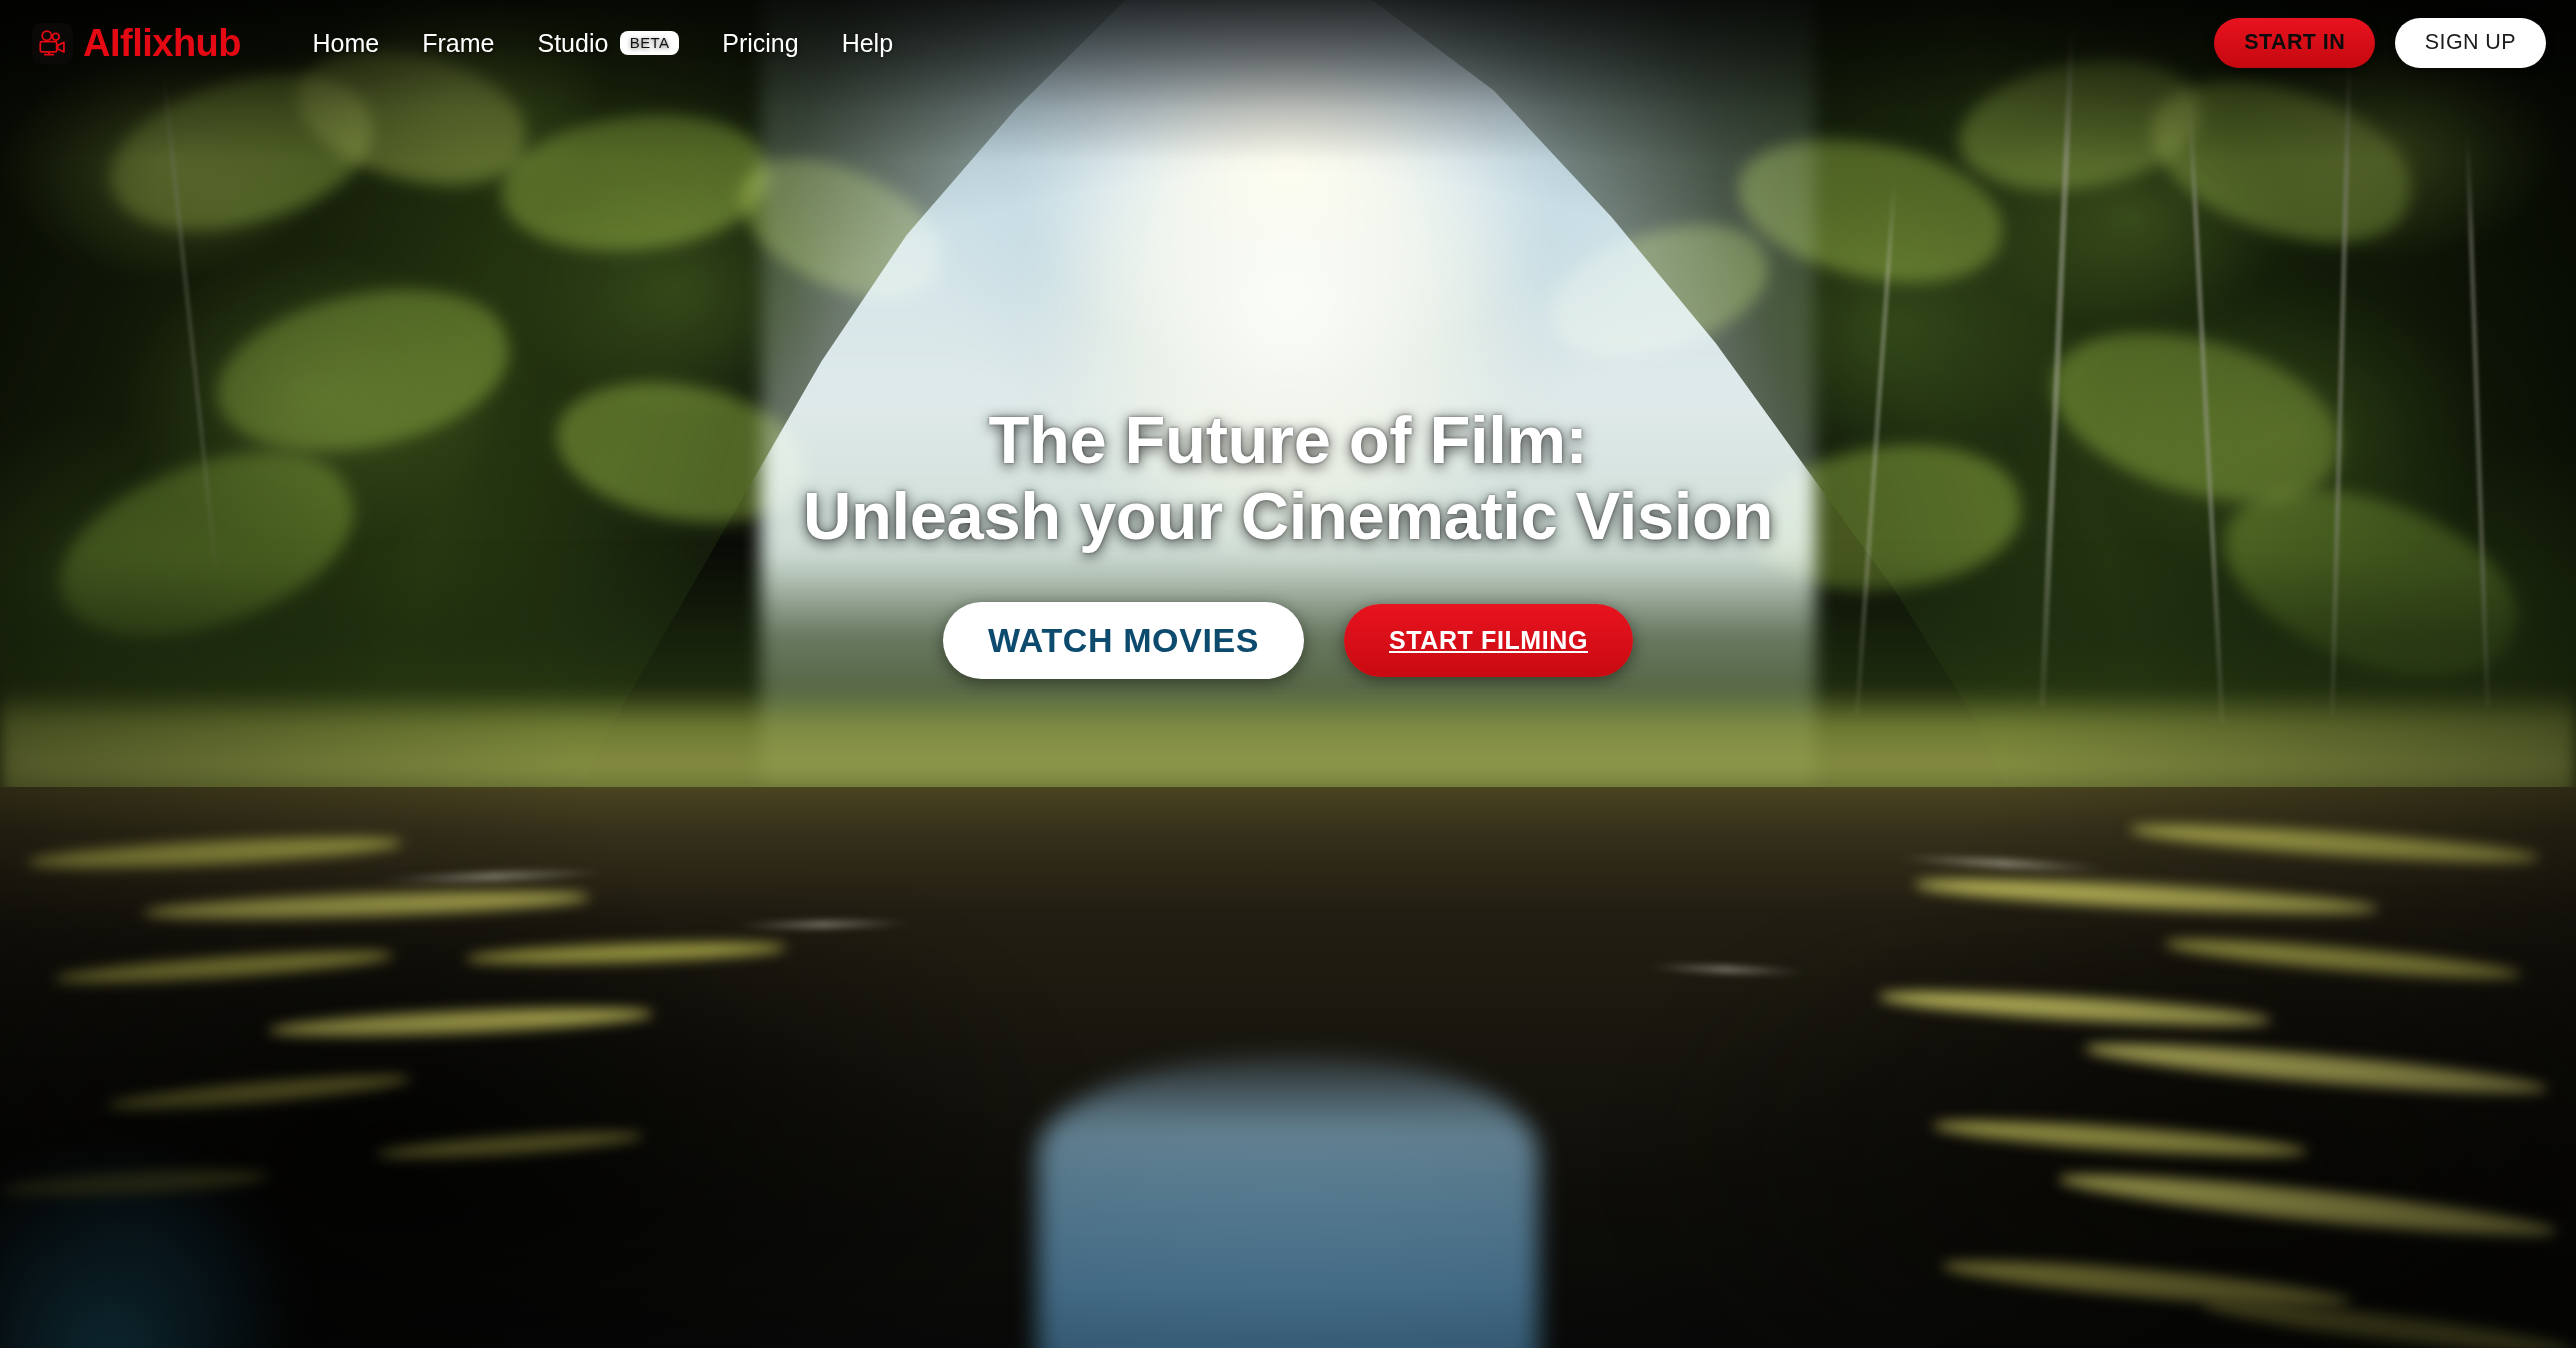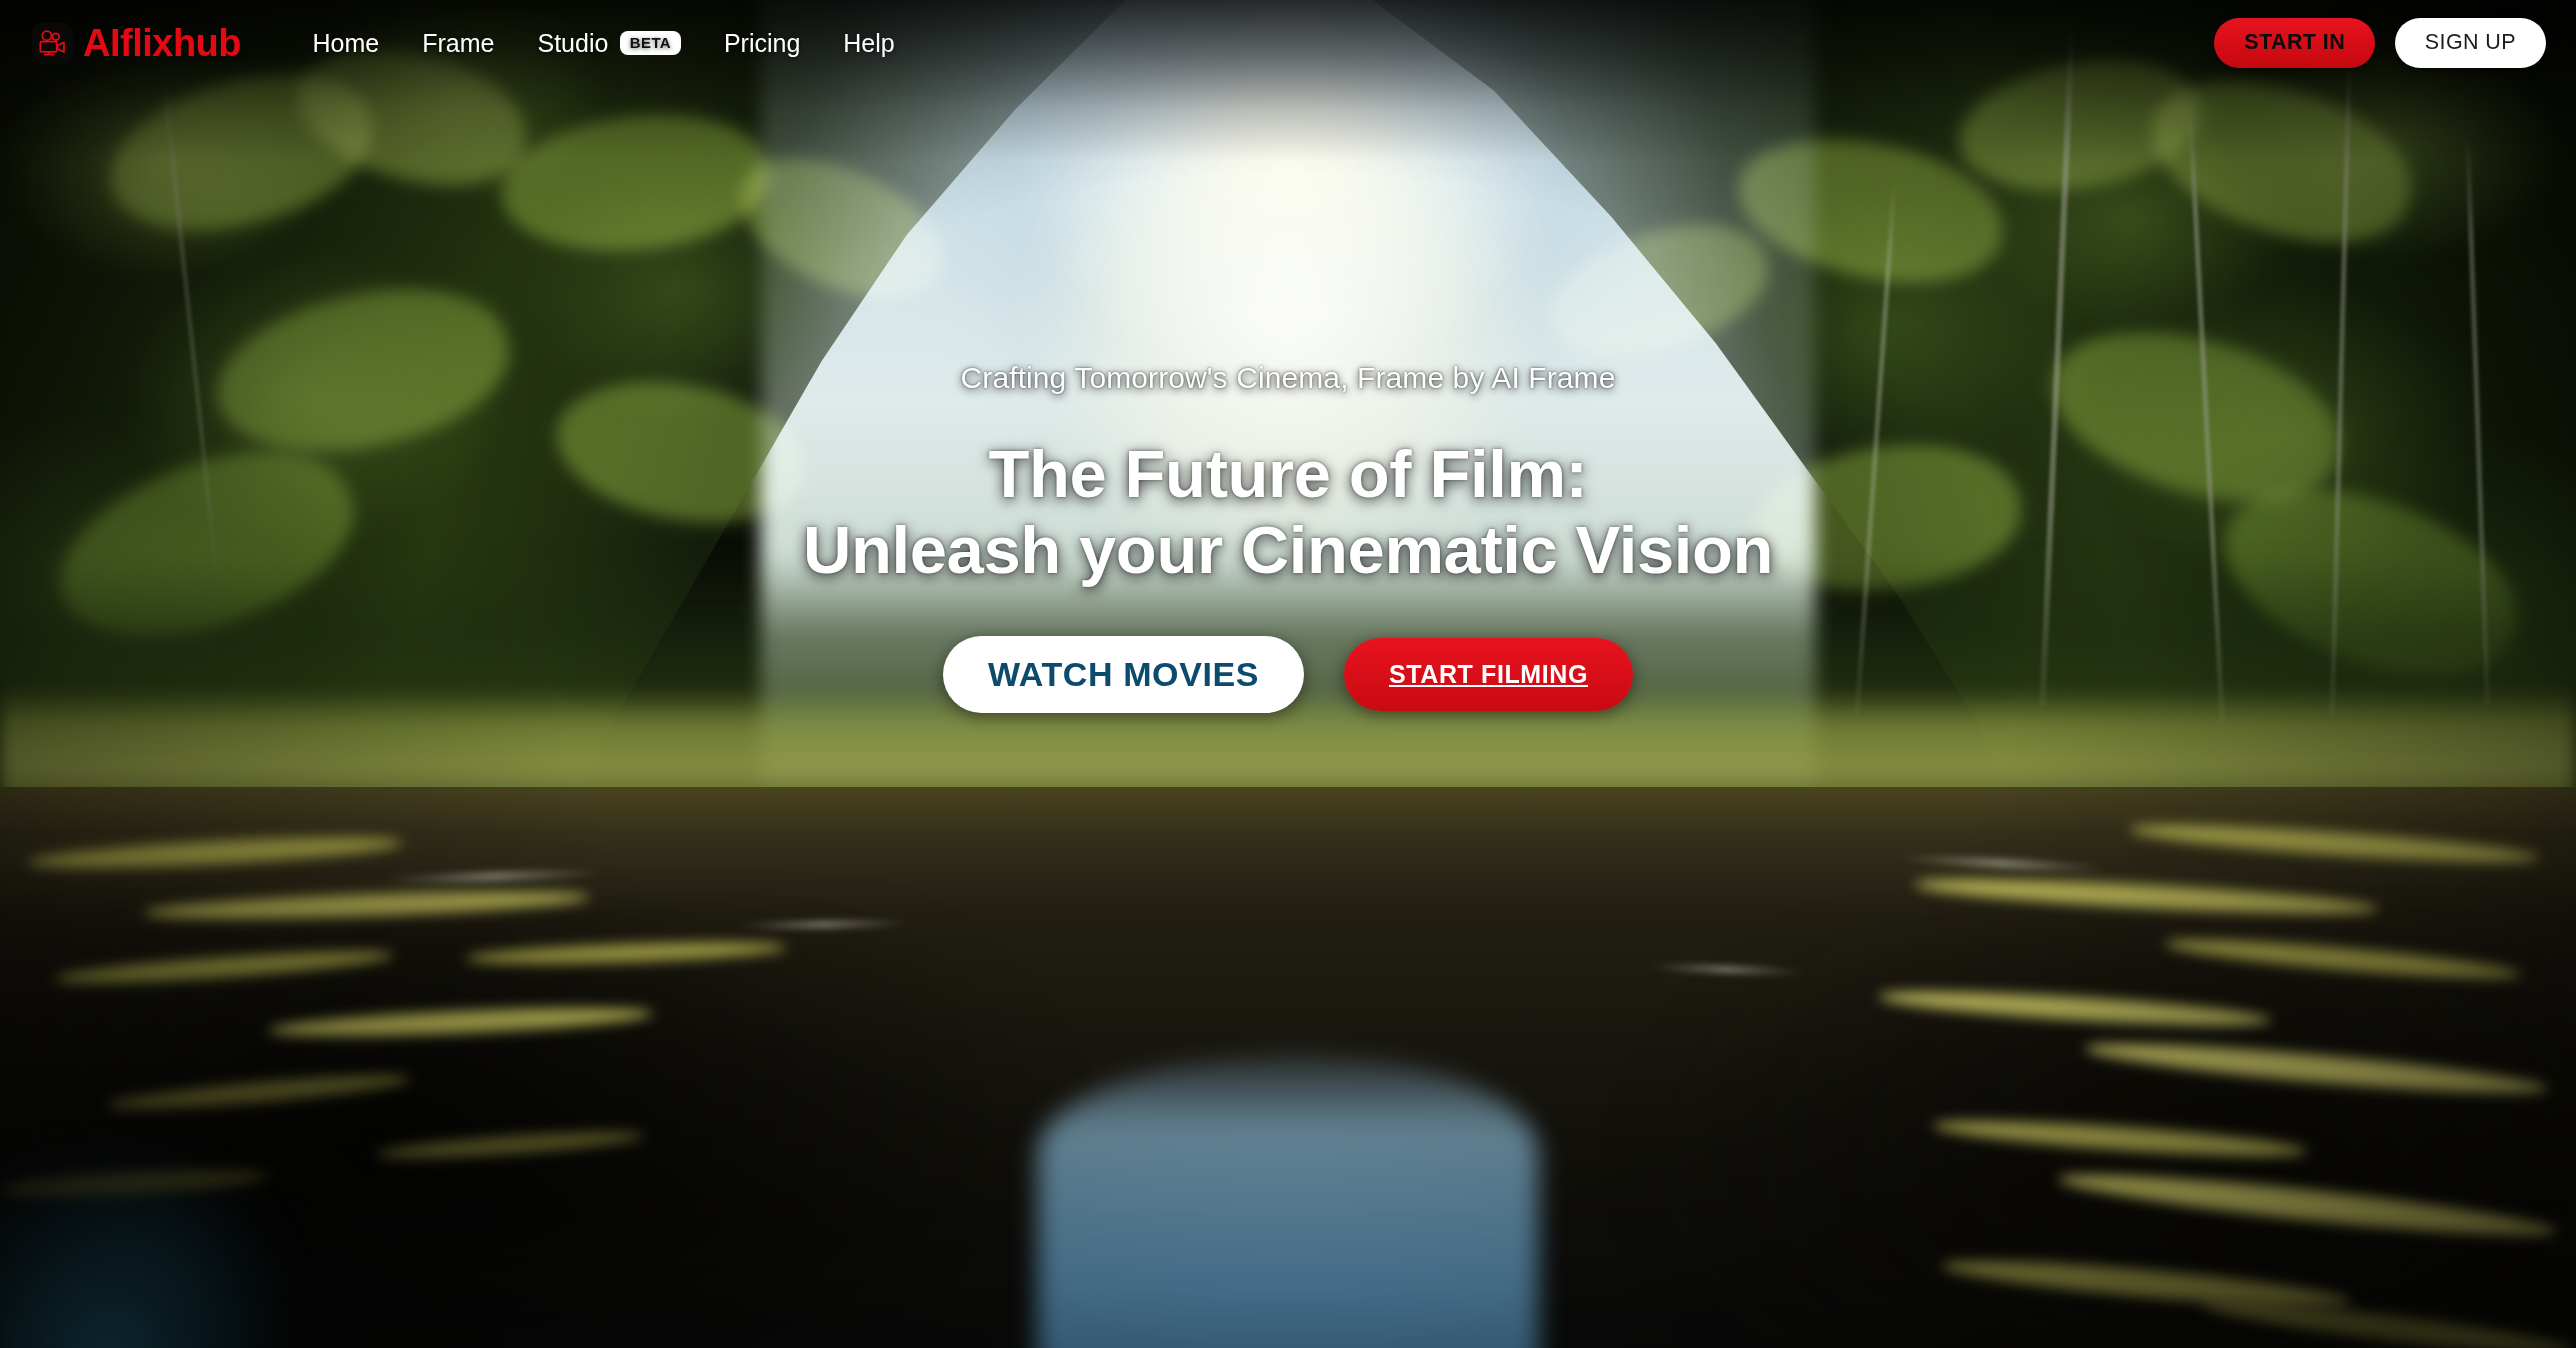--- a/index.html
+++ b/index.html
@@ -154,21 +154,21 @@
   }
 
   .navlinks { display:flex; align-items:center; gap:0; }
   .navlink {
     color:#ffffff; font-size:25px; font-weight:400;
     padding:5.4px 21.5px; line-height:1; white-space:nowrap;
     text-shadow:0 0.9px 4.5px rgba(0,0,0,.6);
     display:flex; align-items:center; gap:11.6px; cursor:pointer;text-align:center;
   }
   .beta-badge {
-    background:#ffffff; color:#111; font-size:15px; font-weight:700;
+    background:#ffffff; color:#111; font-size:15px; font-weight:400;
     letter-spacing:0.4px; padding:3.6px 9.8px 4.5px; border-radius:8px;
     line-height:1;
   }
 
   .nav-actions { margin-left:auto; display:flex; align-items:center; gap:19.7px; }
   .btn {
     border:none; cursor:pointer; line-height:1; white-space:nowrap;
     font-family:"Liberation Sans", sans-serif;
   }
   .btn-signin {
@@ -326,21 +326,20 @@
       </a>
     </div>
 
     <div class="nav-actions">
       <button class="btn btn-signin">START IN</button>
       <button class="btn btn-signup">SIGN UP</button>
     </div>
   </nav>
 
   <section class="hero">
-    <p class="hero-tagline">Crafting Tomorrow's Cinema, Frame by AI Frame</p>
 
     <h1 class="hero-title">
       <span>The Future of Film:</span><br>
       <span>Unleash your Cinematic Vision</span>
     </h1>
 
 
     <div class="hero-actions">
       <button class="btn btn-watch">WATCH MOVIES</button>
       <button class="btn btn-film">START FILMING</button>

